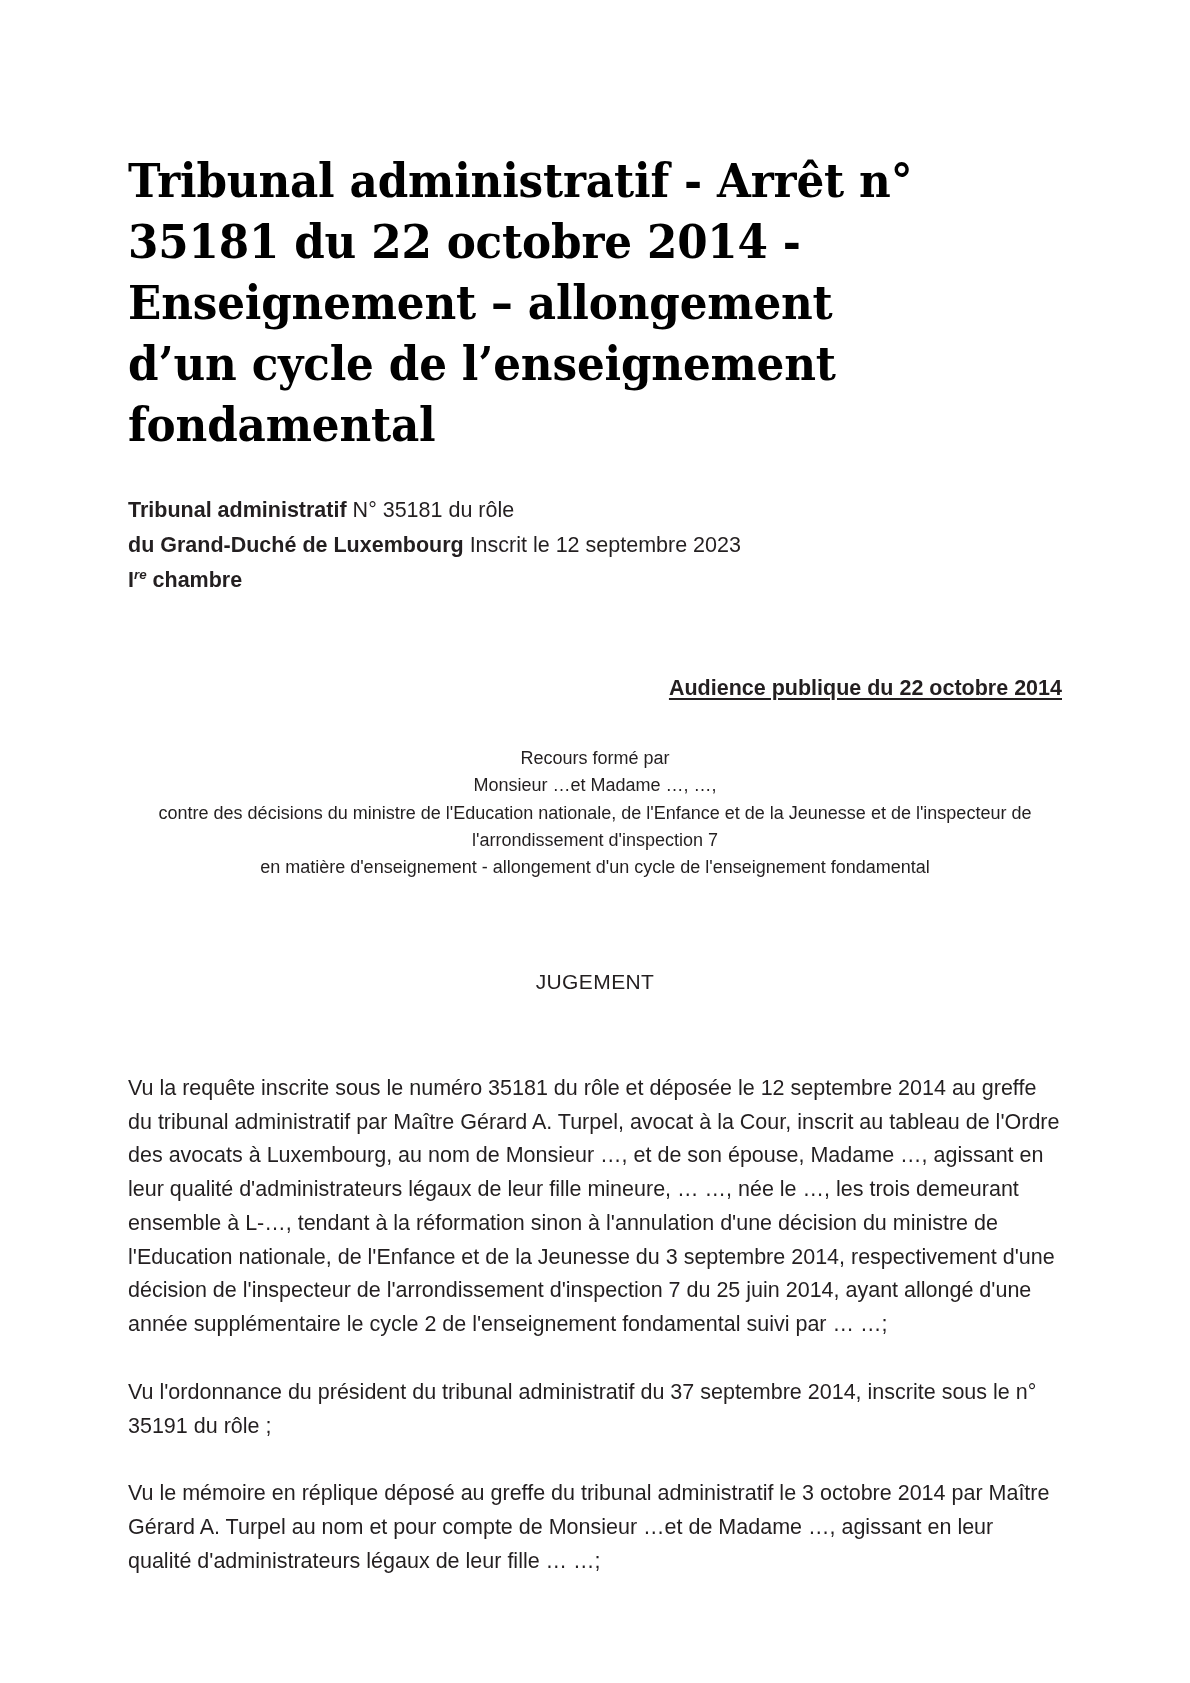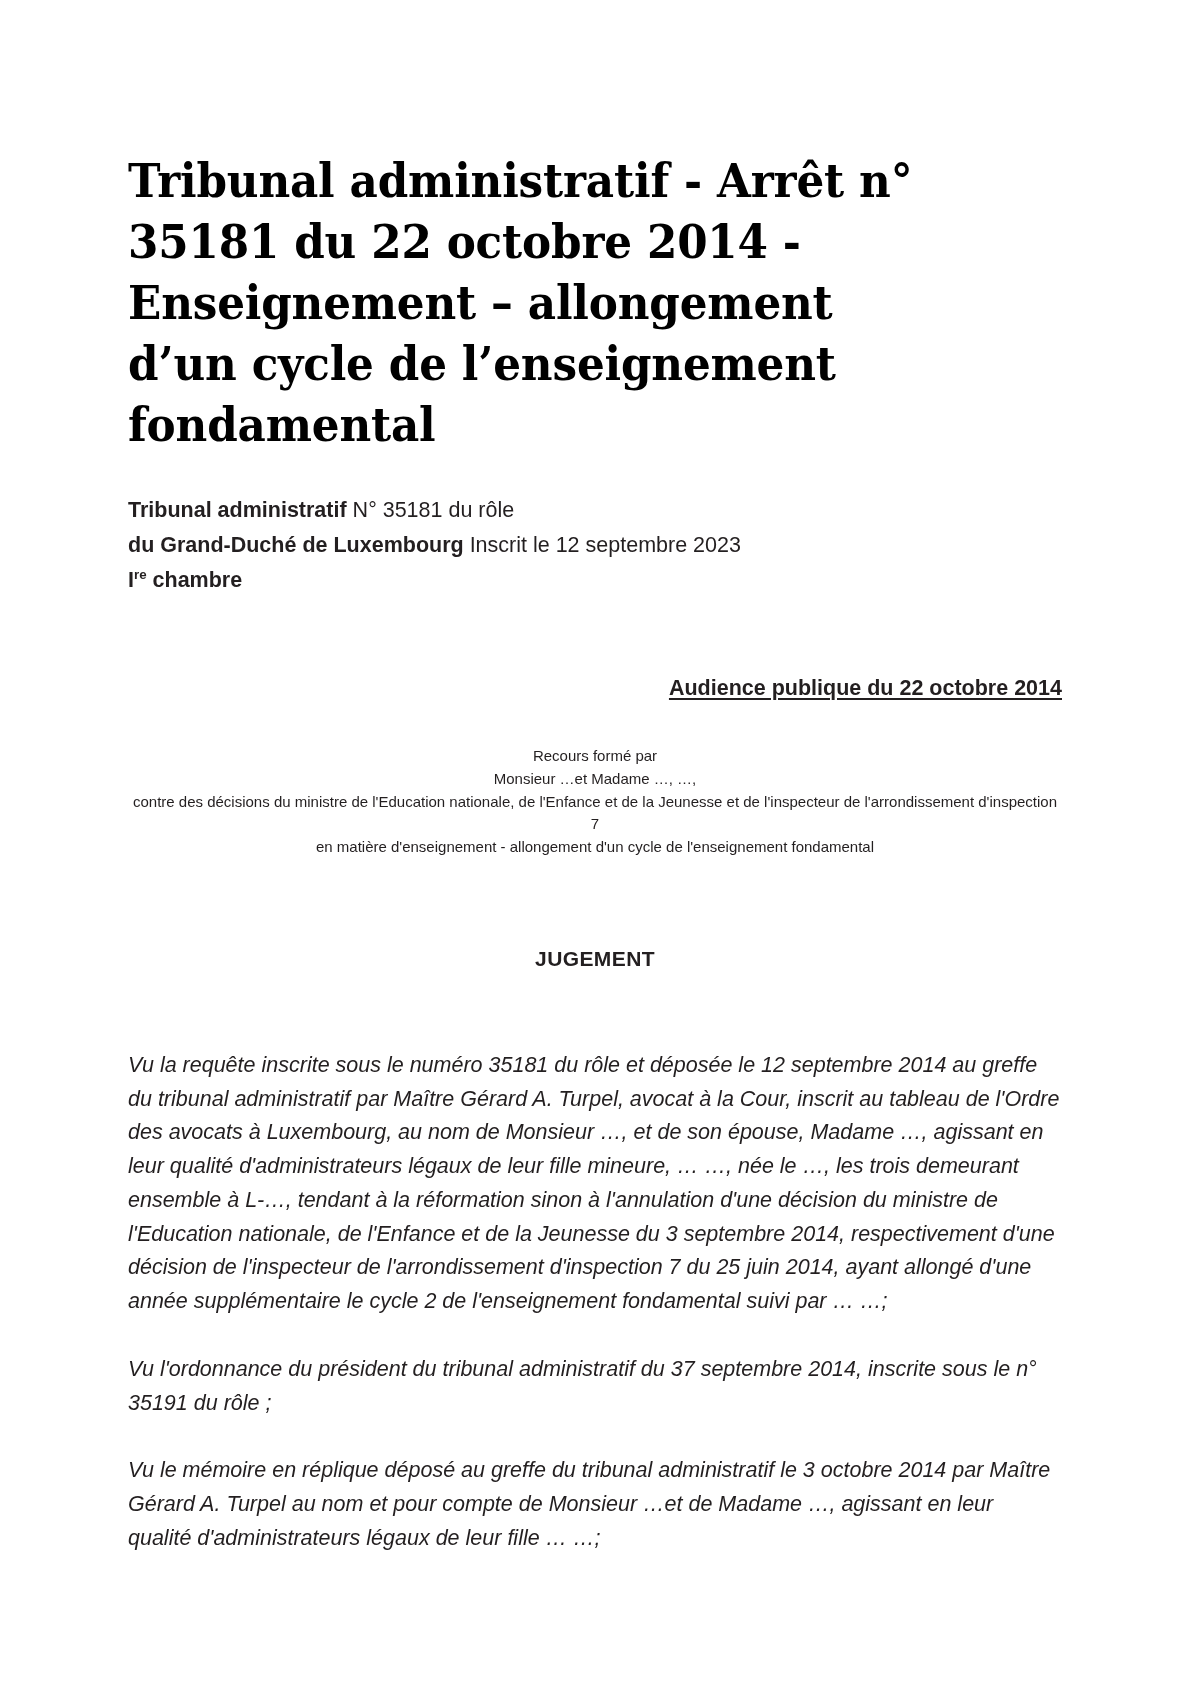--- a/index.html
+++ b/index.html
@@ -45,62 +45,62 @@
     color: #231f20;
     margin: 0 0 78px 0;
   }
   .court-line { display: block; }
   .court-line .lbl { font-weight: 700; text-align: right; }
   .court-line .val { font-weight: 400; }
   .sup {
     font-size: 0.62em;
     vertical-align: super;
     line-height: 0;
+    font-style: italic;
   }
 
   
   .hearing-heading {
     text-align: right;
     font-size: 21.5px;
     font-weight: 700;
     text-decoration: underline;
     text-underline-offset: 3px;
     color: #231f20;
     margin: 0 0 44px 0;
   }
 
   
   .parties-block {
     text-align: center;
-    font-size: 15px;
+    font-size: 18px;
     line-height: 1.52;
     color: #231f20;
     margin: 0 0 88px 0;
   }
   .parties-line { display: block; }
 
   
   .jugement-heading {
     text-align: center;
     font-size: 21px;
-    font-weight: 700;
+    font-weight: 400;
     letter-spacing: 0.4px;
     color: #231f20;
     margin: 0 0 78px 0;
   }
 
   
   .body-text { margin: 0; }
   .para {
     font-size: 21.5px;
     line-height: 1.57;
     color: #231f20;
     margin: 0 0 34px 0;
     text-align: left;
-    font-style: italic;
   }
   .para.tight { margin-bottom: 0; }
   .para:last-child { margin-bottom: 0; }
 </style>
 </head>
 <body>
 
 <div class="page">
 
   <h1 class="doc-title">Tribunal administratif - Arrêt n° 35181 du 22 octobre 2014 - Enseignement – allongement d’un cycle de l’enseignement fondamental</h1>

